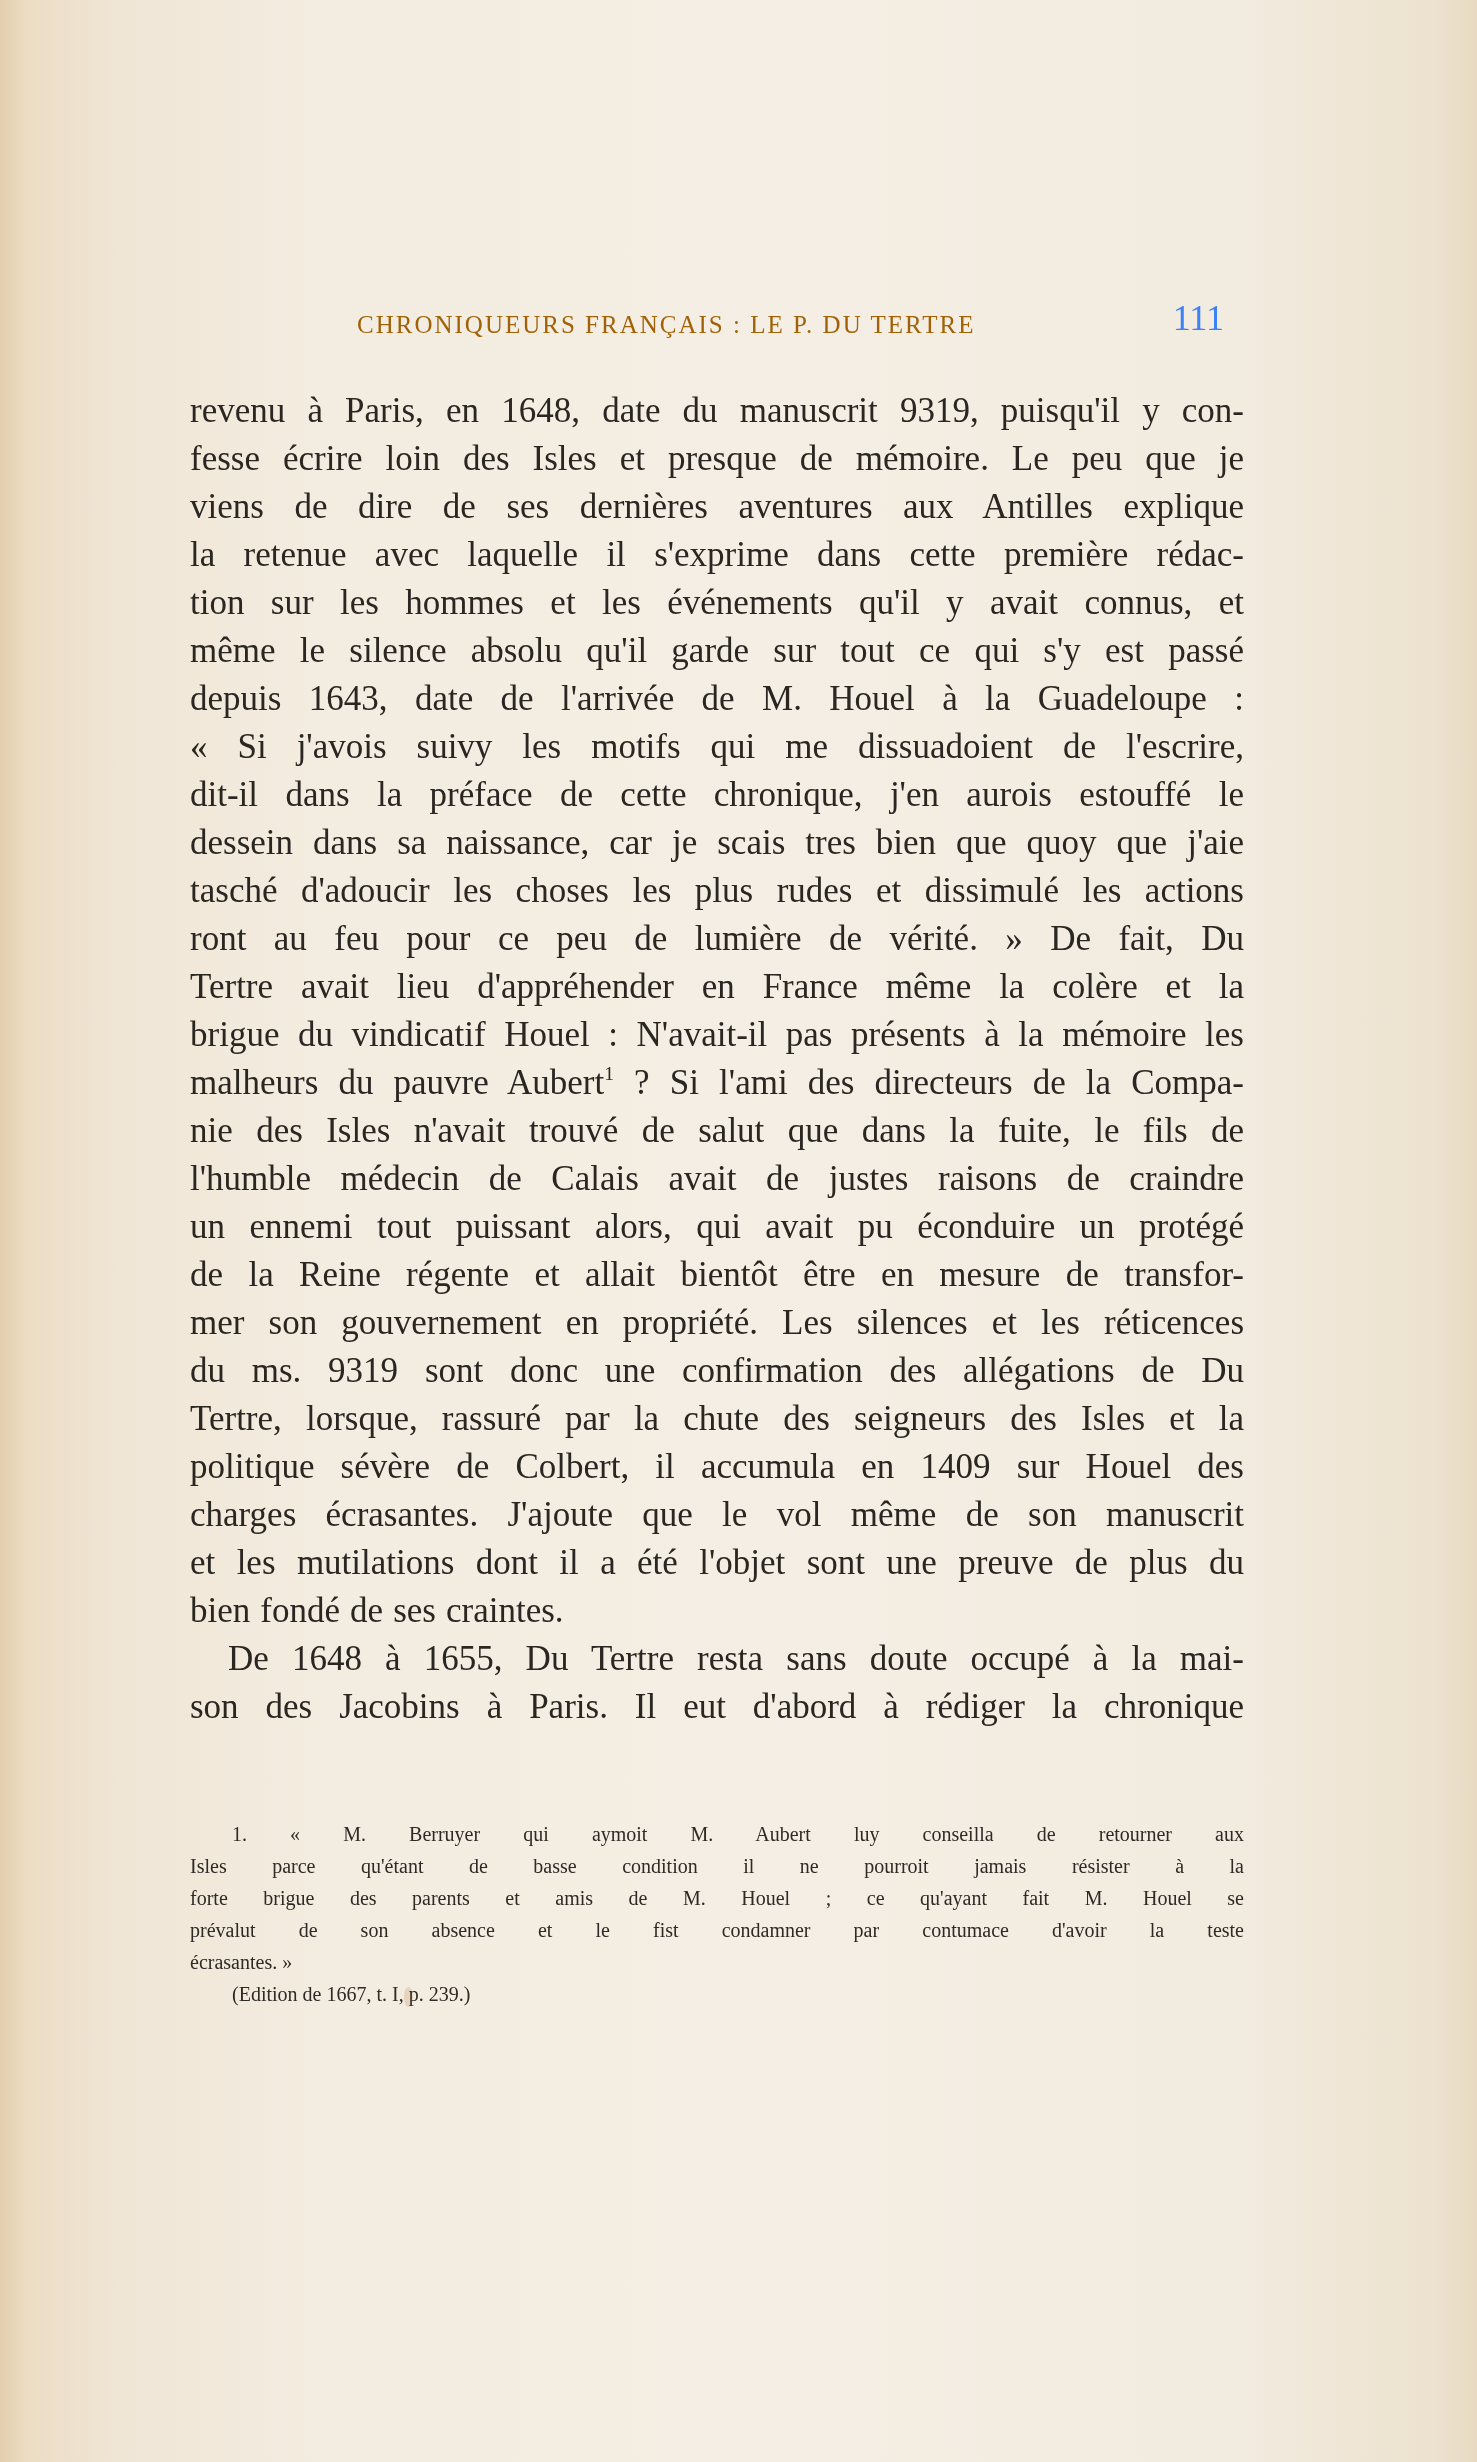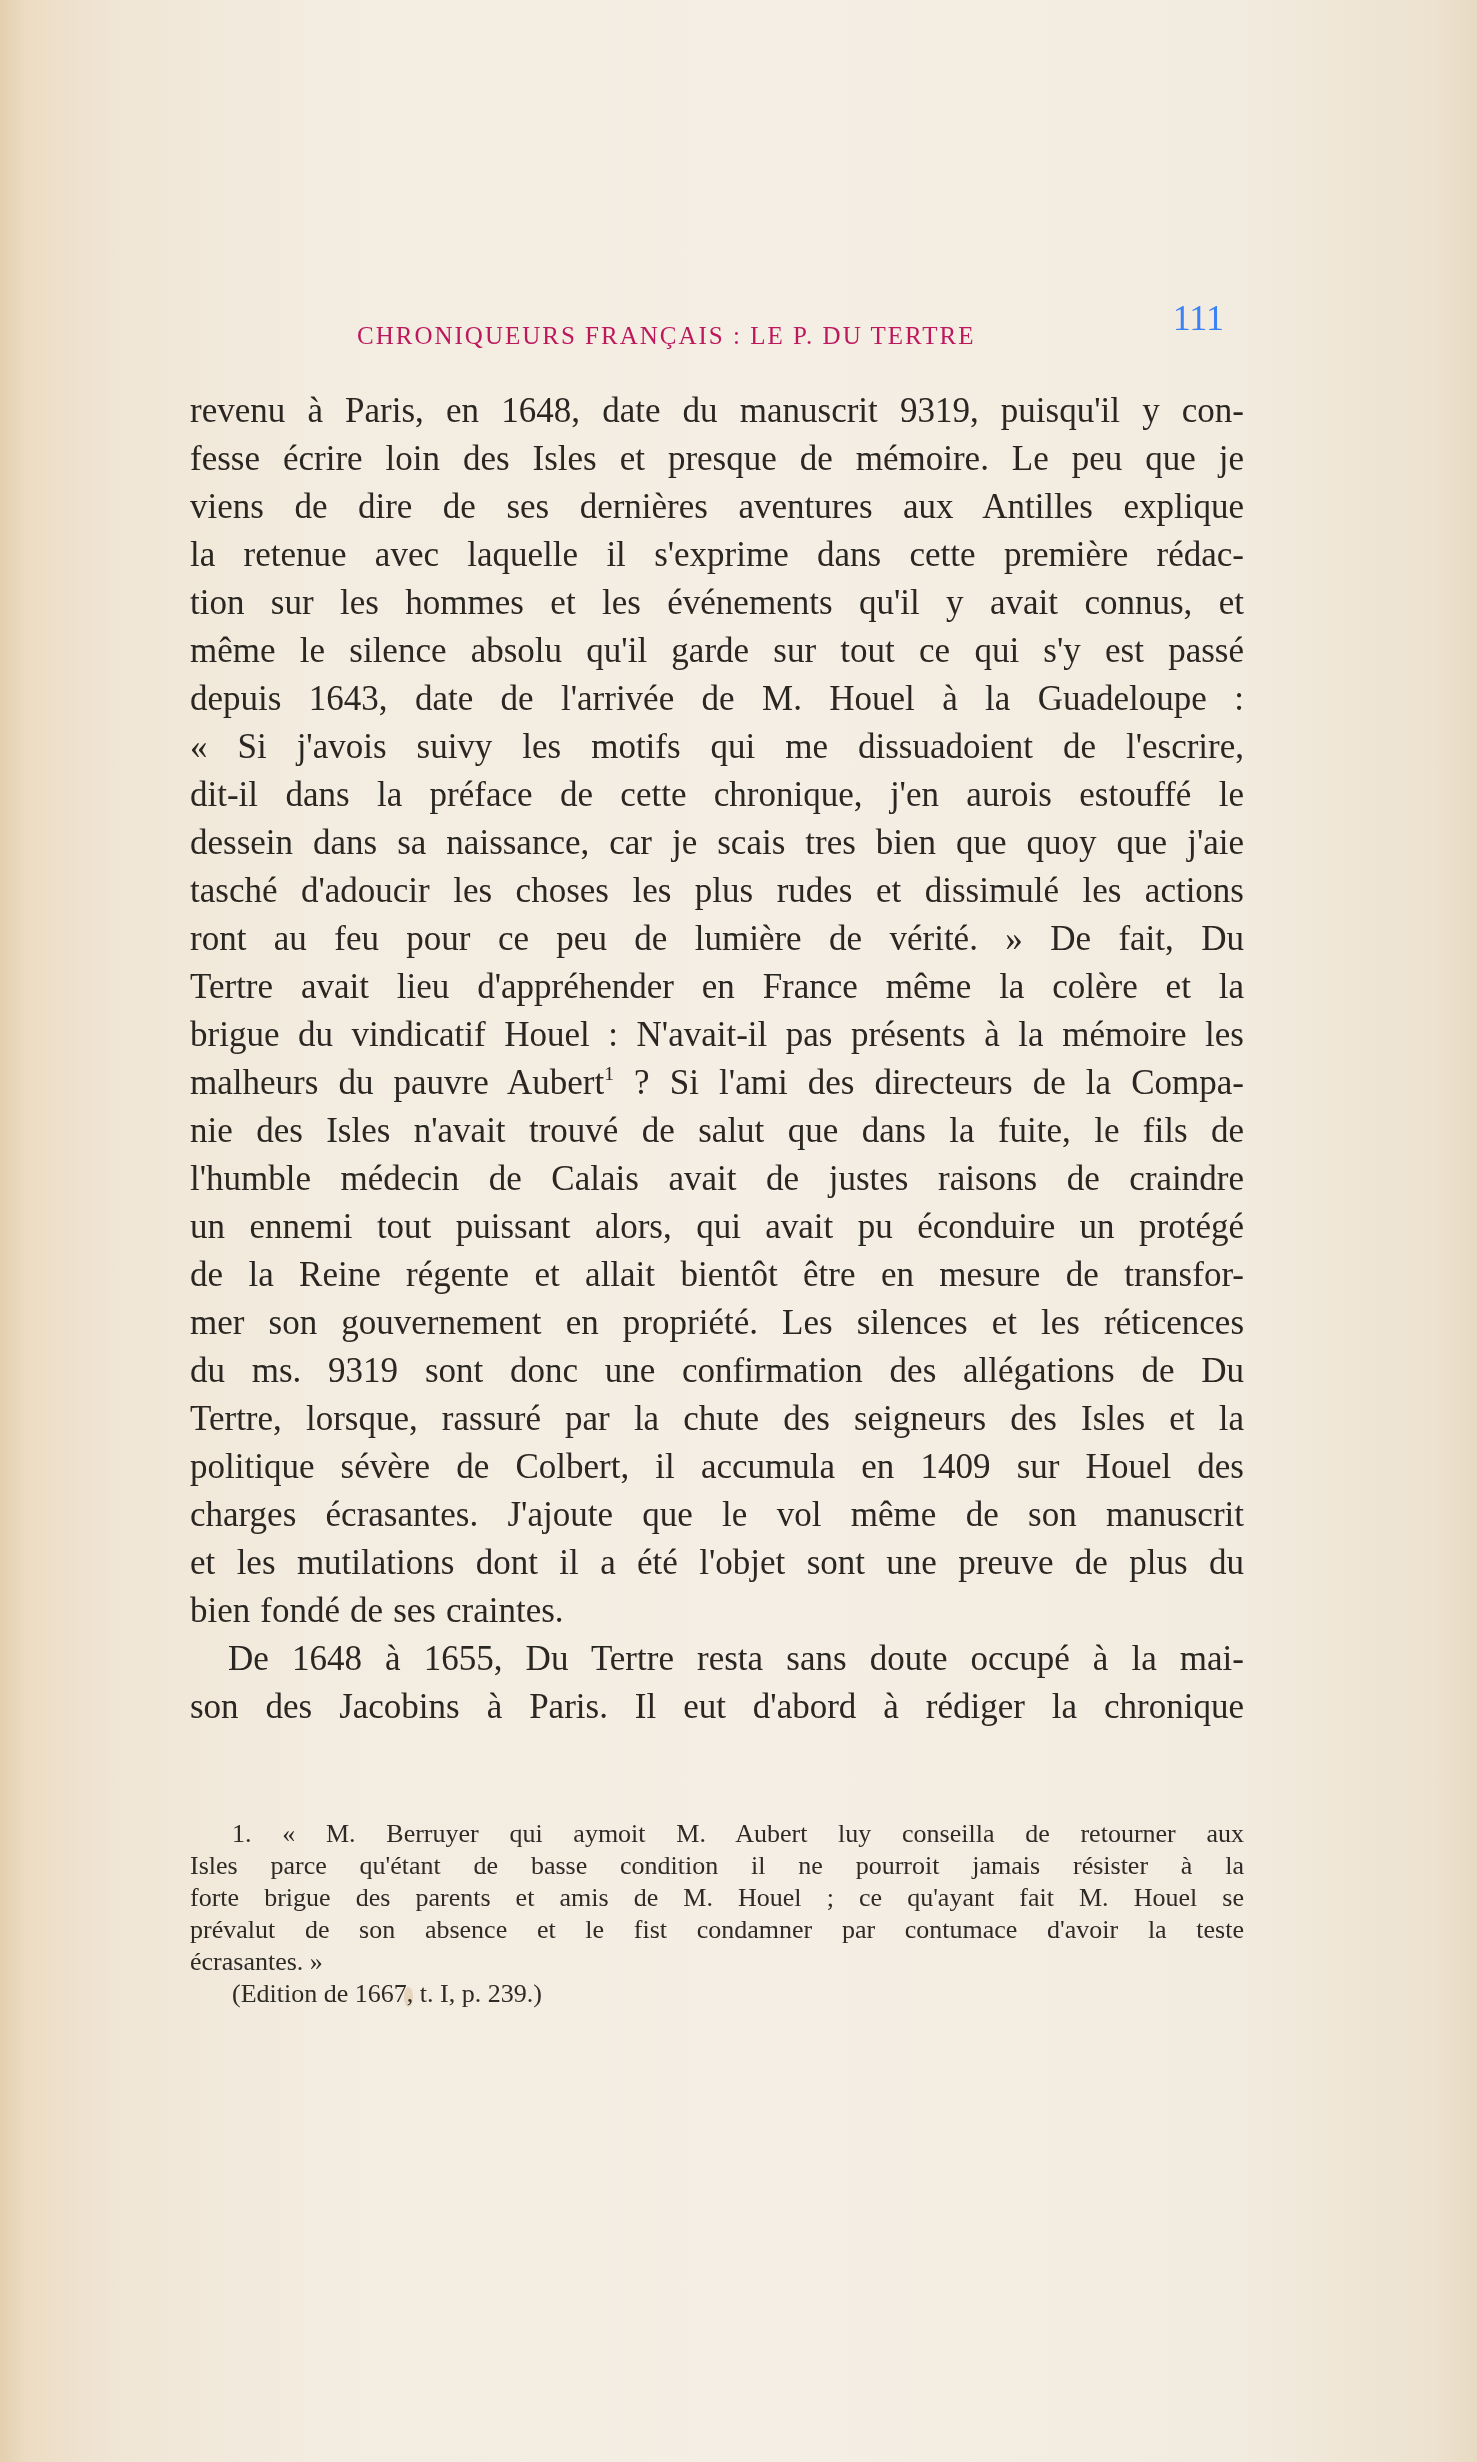--- a/index.html
+++ b/index.html
@@ -24,24 +24,24 @@
     .running-head {
       position: absolute;
       top: 301px;
       left: 357px;
       width: 867px;
       height: 39px;
     }
     .running-title {
       position: absolute;
       left: 0;
-      top: 21px;
+      top: 10px;
       font-size: 25px;
       letter-spacing: 2px;
-      color: #be185d;
+      color: #a16207;
       white-space: nowrap;
       font-family: Liberation Serif, serif;
     }
     .page-number {
       position: absolute;
       right: 0;
       top: -3.9px;
       font-size: 36px;
       color: #3b82f6;
     }
@@ -75,21 +75,21 @@
     .footnotes {
       position: absolute;
       left: 190px;
       top: 1818px;
       width: 1054px;
     }
     .fn-line {
       display: block;
       height: 32px;
       line-height: 32px;
-      font-size: 26px;
+      font-size: 20px;
       text-align: justify;
       text-align-last: justify;
       white-space: nowrap;
       color: #2e2a26;
     }
     .fn-line.indent { padding-left: 42px; }
     .fn-line.last { text-align-last: left; }
     .stain {
       position: absolute;
       border-radius: 50%;

